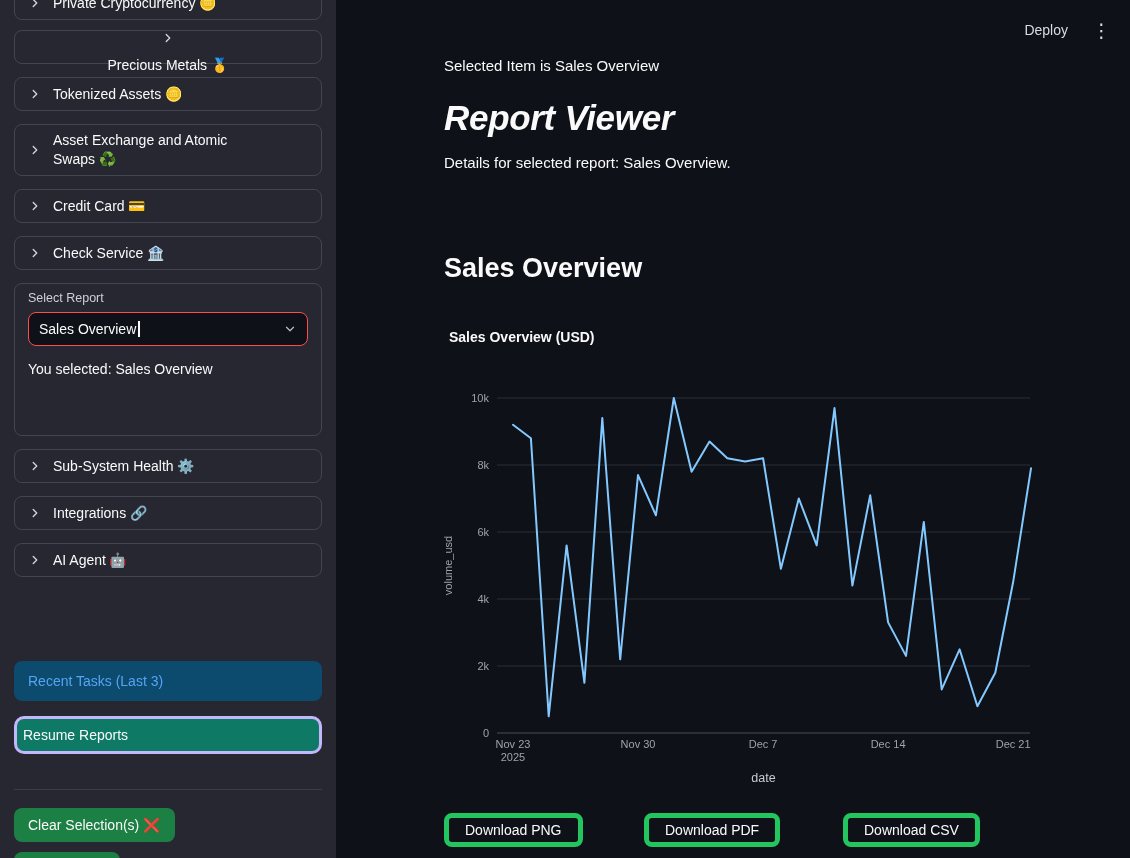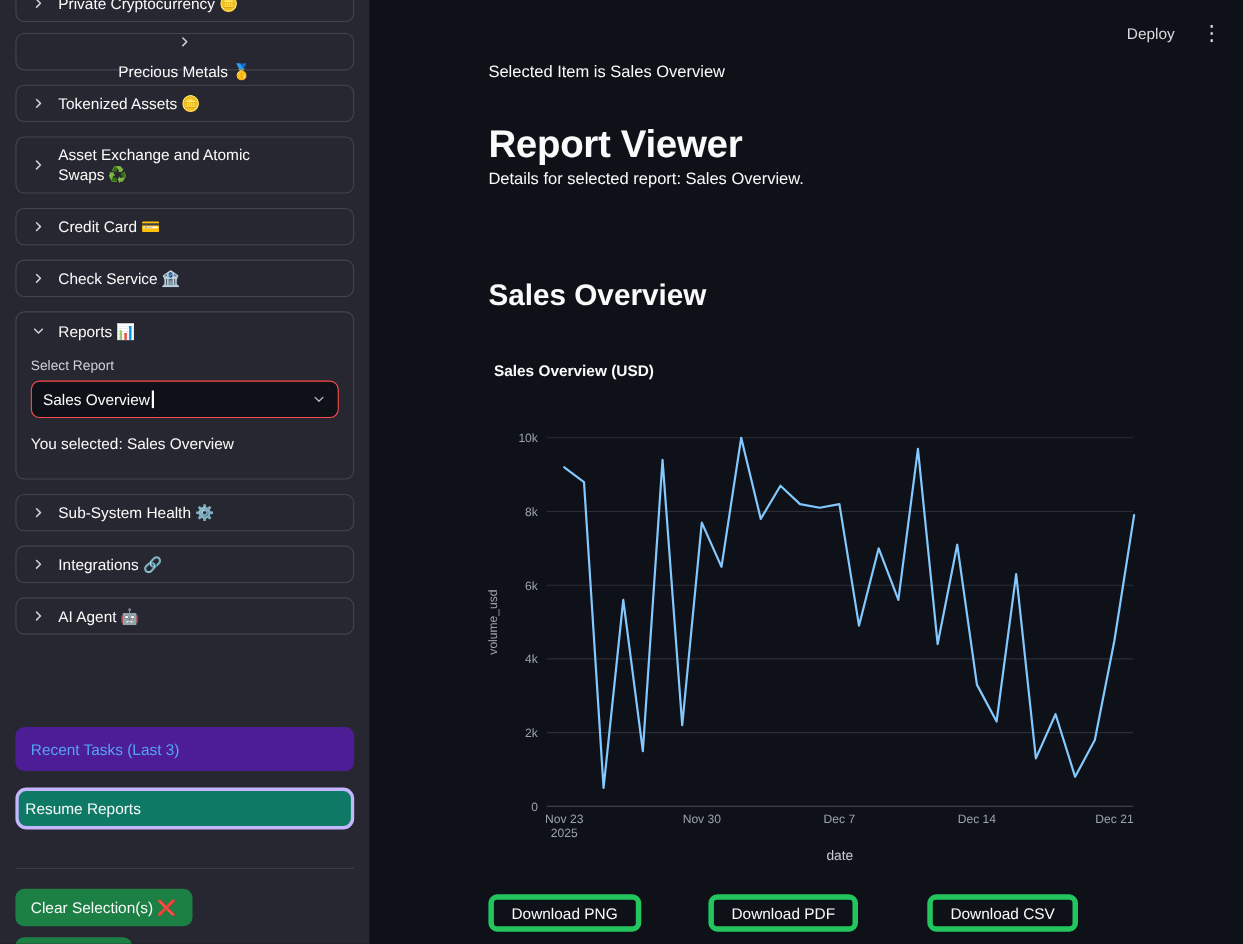--- a/index.html
+++ b/index.html
@@ -47,21 +47,21 @@
   .selectbox {
     height:34px; background:#0e1117; border:1px solid #ff4b4b; border-radius:8px;
     display:flex; align-items:center; padding:0 10px; font-size:14px; cursor:pointer;
   }
   .caret { display:inline-block; width:1.5px; height:16px; background:#fafafa; margin-left:2px; }
   .selectbox .chev { margin-left:auto; color:#b6bac2; }
   .you-selected { margin-top:15px; font-size:14px; }
 
   .info-box {
     position:absolute; left:14px; top:661px; width:308px; height:40px;
-    background:#4c1d95; border-radius:8px; display:flex; align-items:center;
+    background:#0c4a6e; border-radius:8px; display:flex; align-items:center;
     padding:18px 14px; font-size:14px; color:#55a4f3;
   }
   .resume-btn {
     position:absolute; left:14px; top:716px; width:308px; height:38px;
     background:#0e7a66; border:3px solid #c4b5fd; border-radius:10px;
     display:flex; align-items:center; padding:0 6px; font-size:14px; color:#fafafa;
     cursor:pointer;
   }
   .sb-divider { position:absolute; left:14px; top:789px; width:308px; border-top:1px solid #3a3c46; }
   .clear-btn {
@@ -75,21 +75,21 @@
   }
 
   
   .main { position:absolute; left:336px; top:0; width:794px; height:858px; background:#0e1117; }
   .hdr-right { position:absolute; top:18px; right:15px; display:flex; align-items:center; gap:14px; }
   .deploy-btn { font-size:14px; color:#dadce1; background:none; border:none; cursor:pointer;
     font-family:inherit; padding:4px 6px; }
   .dots { font-size:19px; color:#dadce1; cursor:pointer; line-height:1; padding:2px 4px; }
 
   .sel-line { position:absolute; left:108px; top:57px; font-size:15px; }
-  .h1 { position:absolute; left:108px; top:112px; font-size:35px; font-weight:700; letter-spacing:-0.3px; }
+  .h1 { position:absolute; left:108px; top:98px; font-size:35px; font-weight:700; letter-spacing:-0.3px;font-style:italic; }
   .subtitle { position:absolute; left:108px; top:154px; font-size:15px; }
   .bullets { position:absolute; left:108px; top:188px; margin:0; padding-left:19px; }
   .bullets li { font-size:15px; margin:0 0 10px 0; }
   .h2 { position:absolute; left:108px; top:253px; font-size:27px; font-weight:700; }
 
   .chart-title { position:absolute; left:113px; top:329px; font-size:14px; font-weight:700; }
   #chart { position:absolute; left:104px; top:345px; width:605px; height:450px; }
   .tick { fill:#9da3ad; font-size:11px; font-family:"Liberation Sans","DejaVu Sans",sans-serif; }
   .axis-label { fill:#c8ccd3; font-size:12.5px; font-family:"Liberation Sans","DejaVu Sans",sans-serif; }
 
@@ -143,26 +143,20 @@
     </div>
 
     <div class="exp exp6">
       <svg class="chev" viewBox="0 0 24 24">
           <path d="M9 6l6 6-6 6" fill="none" stroke="currentColor" stroke-width="2.4" stroke-linecap="round" stroke-linejoin="round"></path>
         </svg>
       <span class="lbl">Check Service 🏦</span>
     </div>
 
     <div class="reports">
-      <div class="exp-head">
-        <svg class="chev" viewBox="0 0 24 24">
-            <path d="M6 9l6 6 6-6" fill="none" stroke="currentColor" stroke-width="2.4" stroke-linecap="round" stroke-linejoin="round"></path>
-          </svg>
-        <span class="lbl">Reports 📊</span>
-      </div>
       <div class="reports-body">
         <div class="sel-label">Select Report</div>
         <div class="selectbox">
           <span>Sales Overview</span>
           <span class="caret"></span>
           <svg class="chev" viewBox="0 0 24 24">
               <path d="M6 9l6 6 6-6" fill="none" stroke="currentColor" stroke-width="2.2" stroke-linecap="round" stroke-linejoin="round"></path>
             </svg>
         </div>
         <div class="you-selected">You selected: Sales Overview</div>

